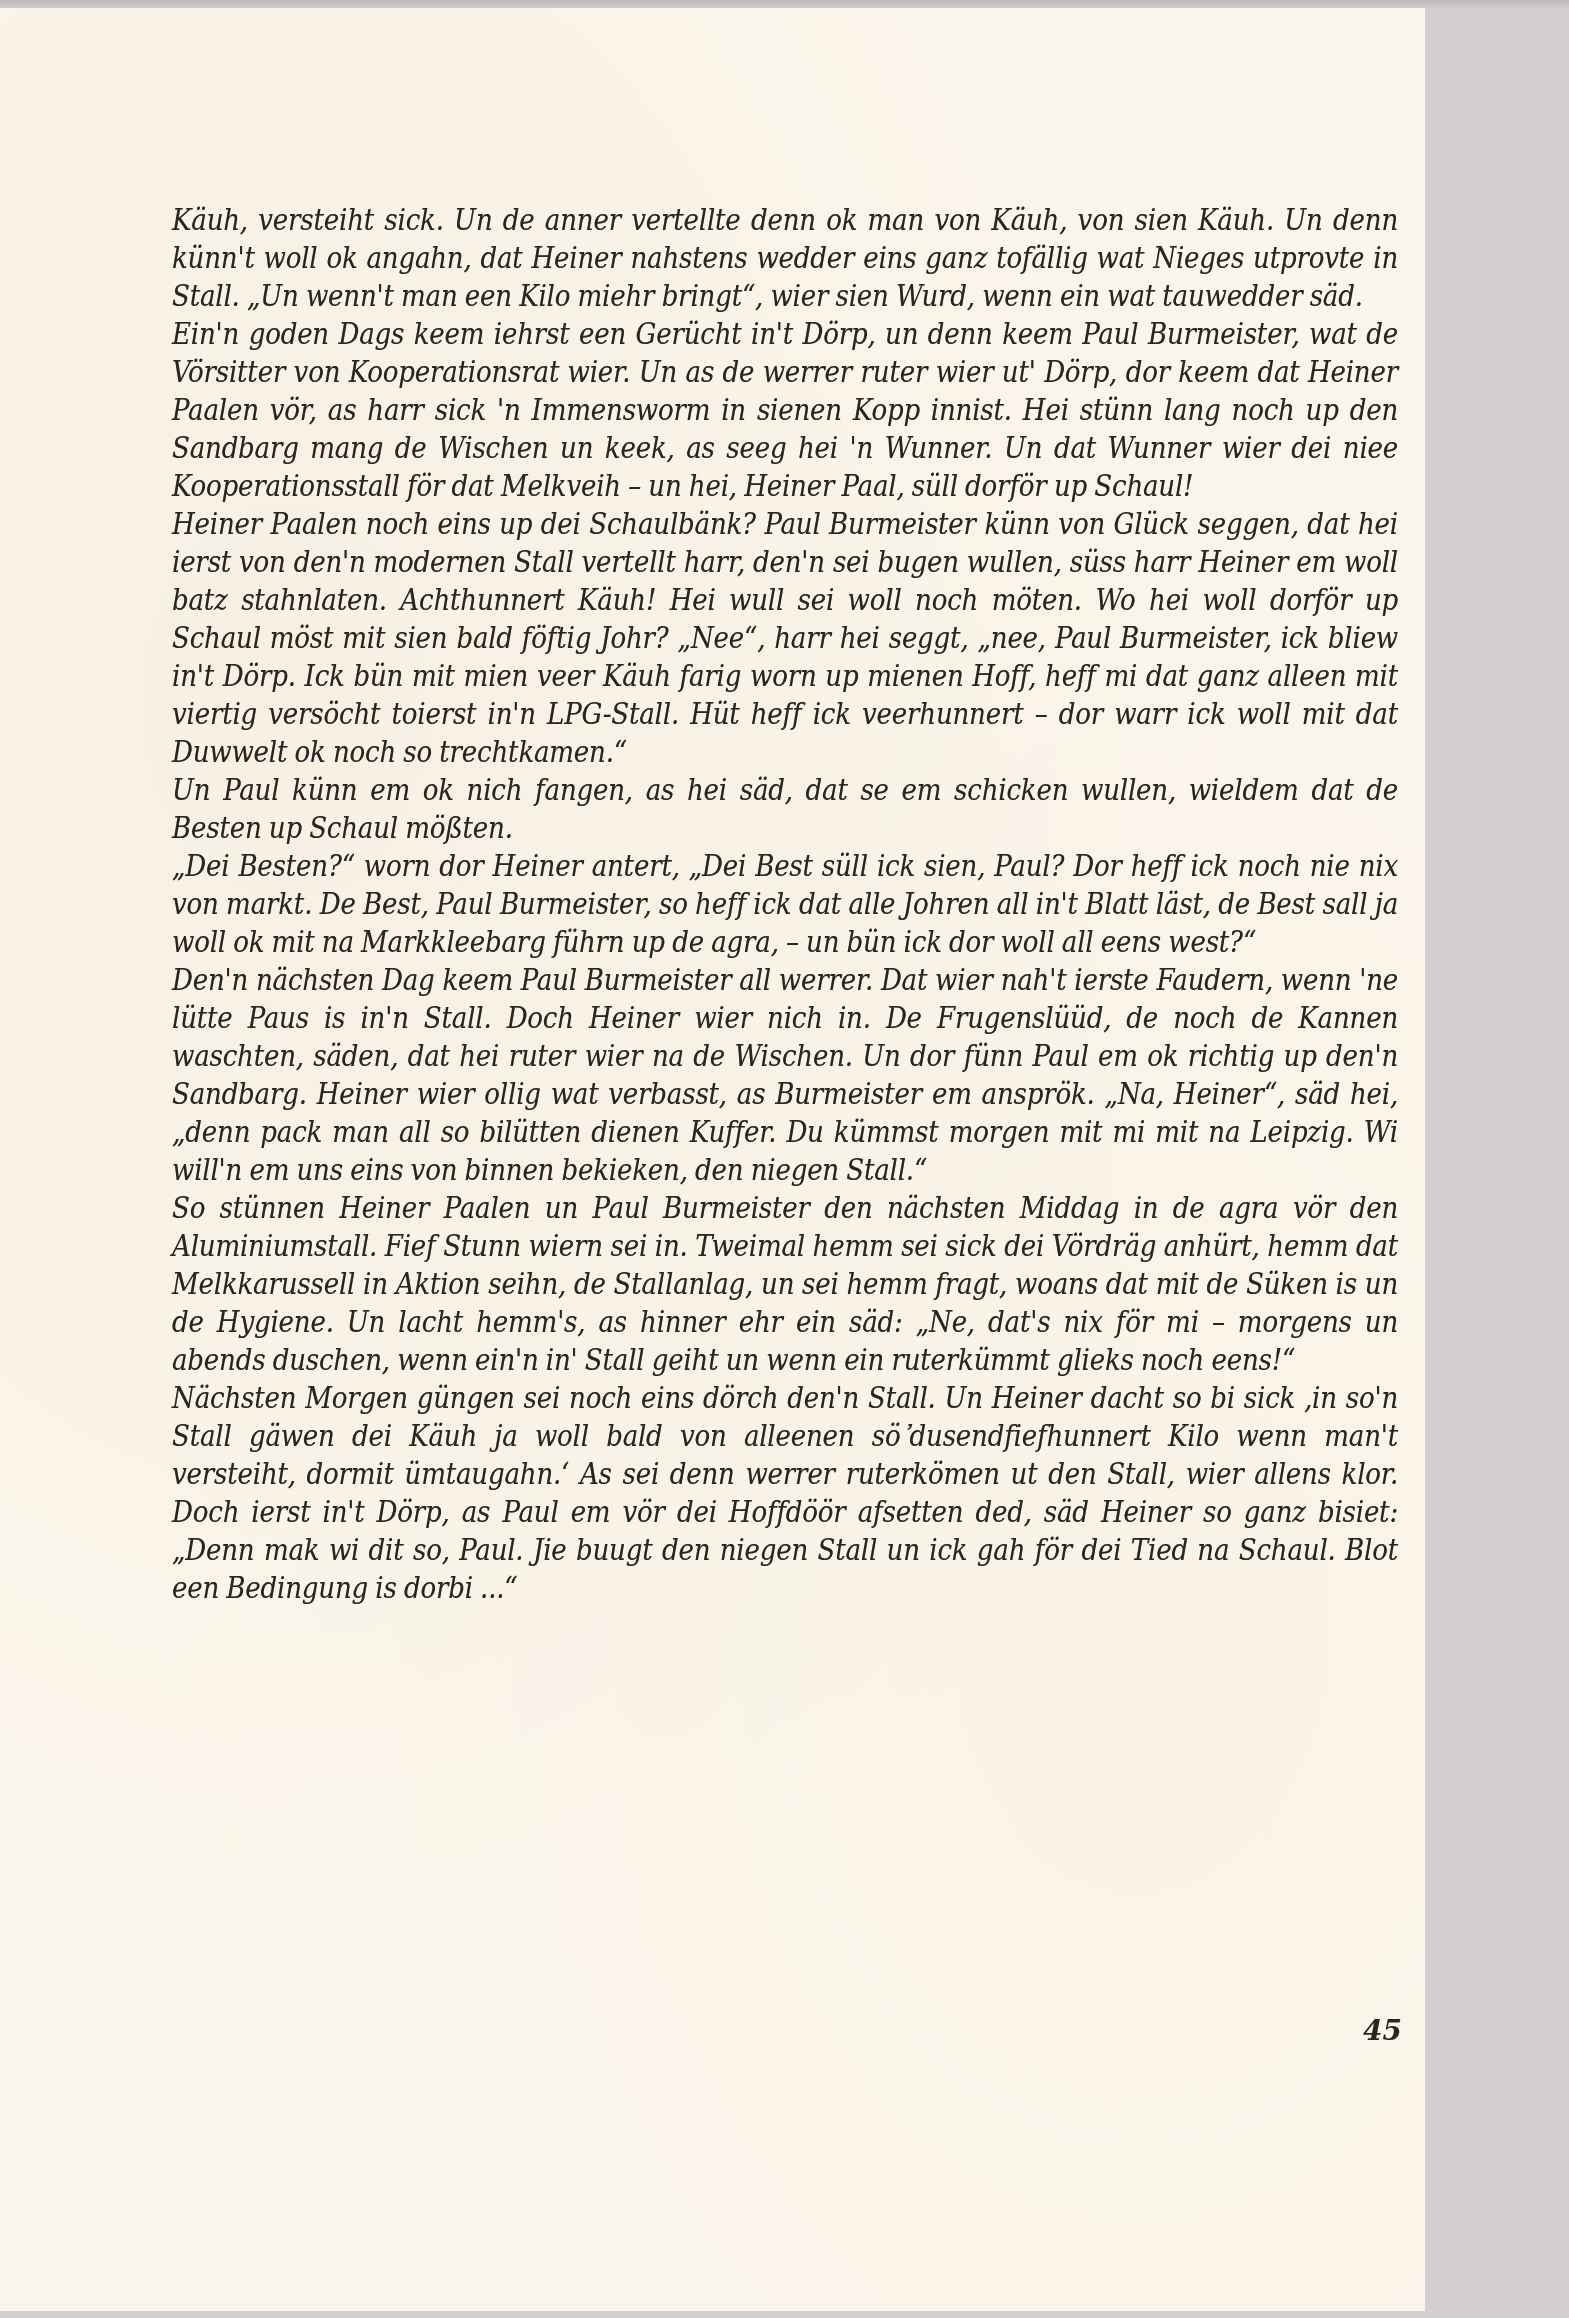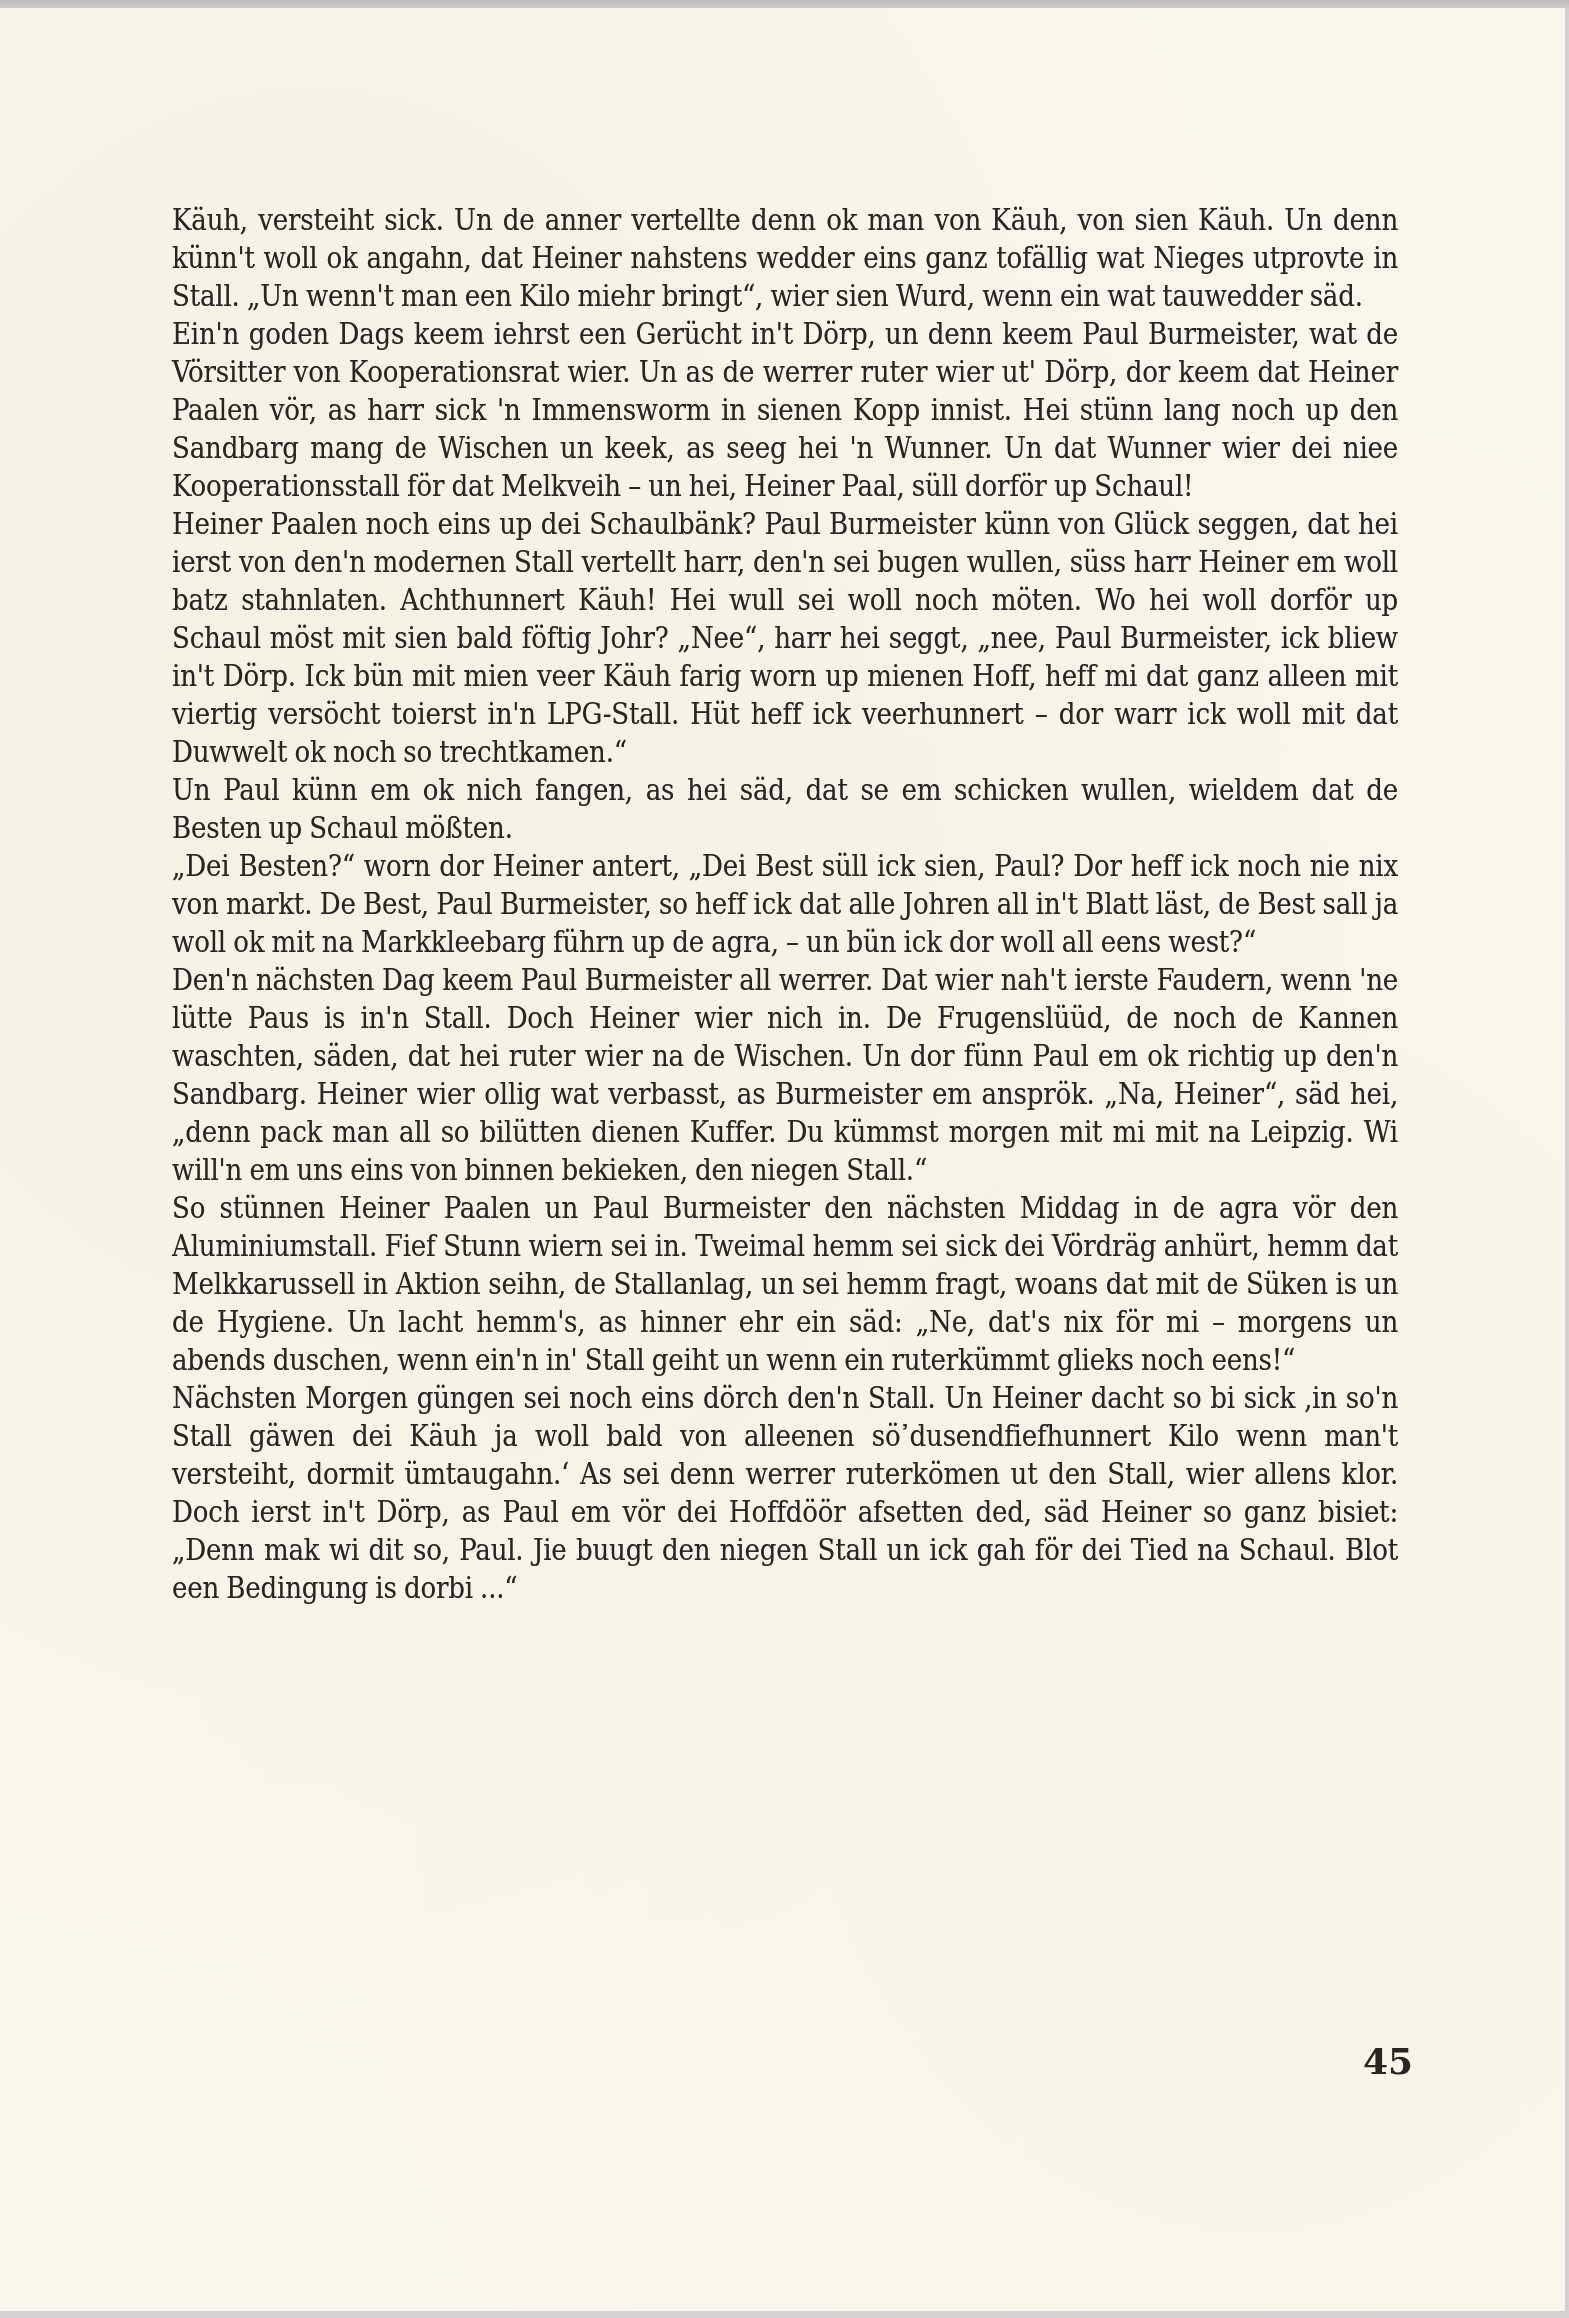--- a/index.html
+++ b/index.html
@@ -7,26 +7,27 @@
       width: 1569px;
       height: 2319px;
       background: #d6cfd2;
       position: relative;
       overflow: hidden;
     }
     .page {
       position: absolute;
       left: 0;
       top: 8.2px;
-      width: 1565px;
+      width: 1425px;
       height: 2305px;
       background: #fbf6ec;
       background-image:
         radial-gradient(ellipse at 20% 30%, rgba(240,228,210,0.35), transparent 60%),
         radial-gradient(ellipse at 80% 70%, rgba(245,235,220,0.3), transparent 60%);
+      font-style: italic;
     }
     .top-shadow {
       position: absolute;
       left: 0; top: 0;
       width: 1569px; height: 11.4px;
       background: linear-gradient(to bottom, #bfb8bb, #d8d1d3);
     }
     .bottom-band {
       position: absolute;
       left: 0; top: 2311px;
@@ -52,24 +53,23 @@
       padding: 0;
       white-space: pre-line;
       text-align-last: left;
       text-shadow: 0 0 0.3px rgba(0,0,0,0.35);
     }
     .page-number {
       position: absolute;
       left: 1363px;
       top: 2006px;
       font-family: "DejaVu Serif", "Liberation Serif", serif;
-      font-size: 36px;
+      font-size: 28px;
       font-weight: bold;
       color: #2a2522;
-      margin-top: 26px;
     }
   </style>
 </head>
 <body>
 
 <div class="top-shadow"></div>
 <div class="page">
   <div class="text-block">
     <p class="para">Käuh, versteiht sick. Un de anner vertellte denn ok man von Käuh, von sien Käuh. Un denn künn't woll ok angahn, dat Heiner nahstens wedder eins ganz tofällig wat Nieges utprovte in Stall. „Un wenn't man een Kilo miehr bringt“, wier sien Wurd, wenn ein wat tauwedder säd.</p>
     <p class="para">Ein'n goden Dags keem iehrst een Gerücht in't Dörp, un denn keem Paul Burmeister, wat de Vörsitter von Kooperationsrat wier. Un as de werrer ruter wier ut' Dörp, dor keem dat Heiner Paalen vör, as harr sick 'n Immensworm in sienen Kopp innist. Hei stünn lang noch up den Sandbarg mang de Wischen un keek, as seeg hei 'n Wunner. Un dat Wunner wier dei niee Kooperationsstall för dat Melkveih – un hei, Heiner Paal, süll dorför up Schaul!</p>

